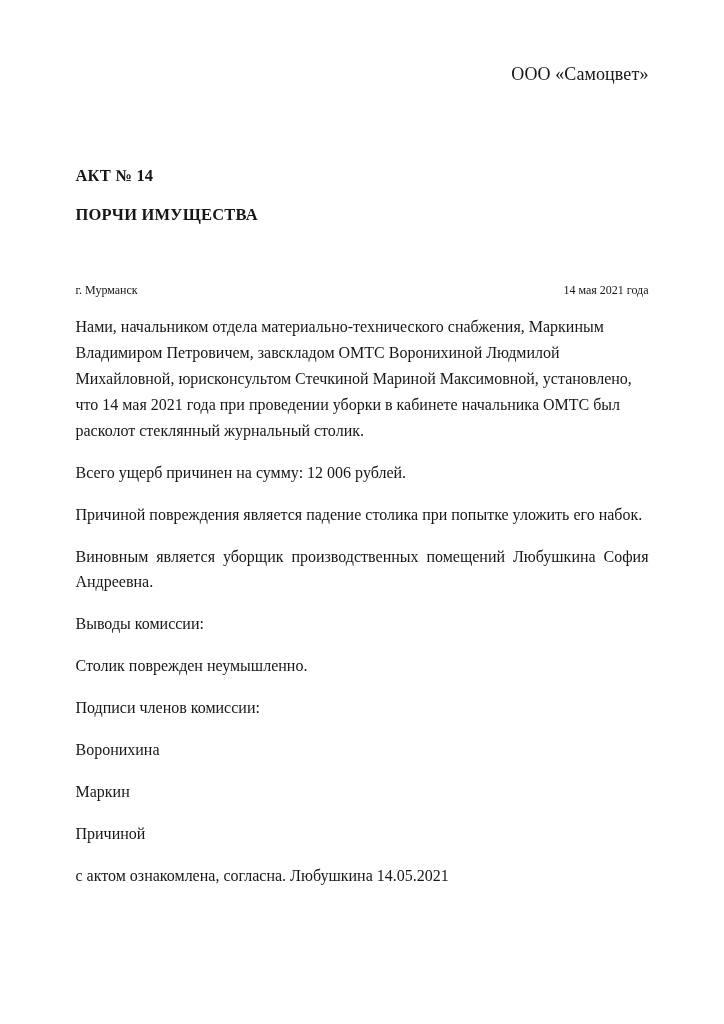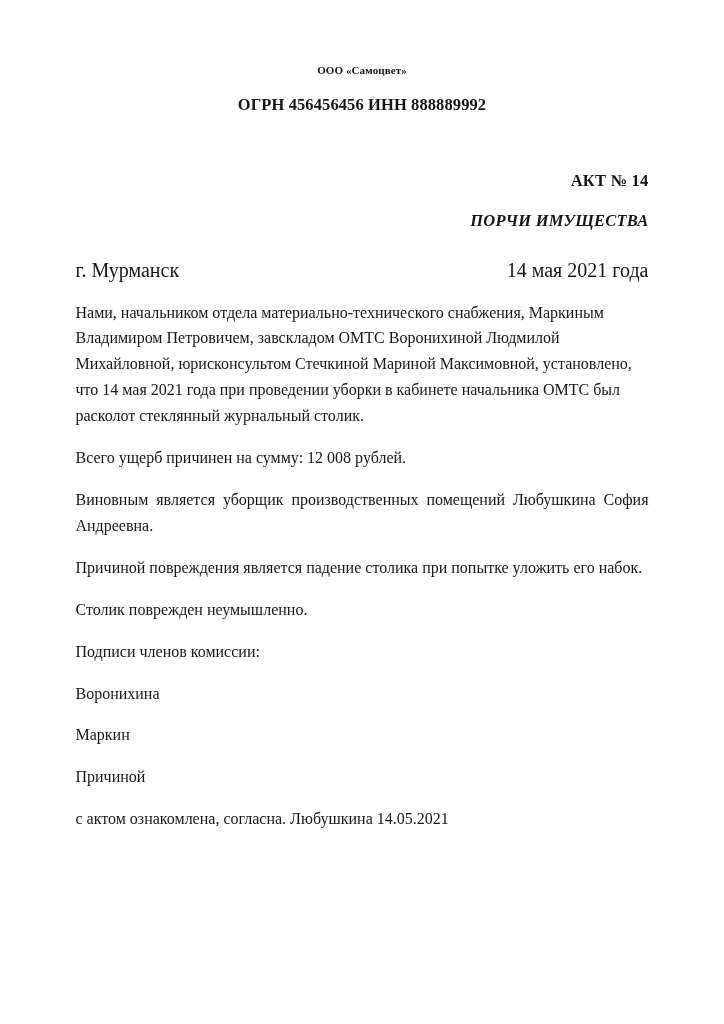--- a/index.html
+++ b/index.html
@@ -28,60 +28,60 @@
     width: 573px;
     margin: 0 auto;
   }
 
   
   .org-header {
     text-align: center;
     padding-top: 64px;
   }
   .org-name {
-    font-size: 11px;
-    font-weight: bold;
+    font-size: 18px;
+    font-weight: normal;
     letter-spacing: 0.1px;
     line-height: 1.2;
+    text-align: right;
   }
   .org-reg {
     font-size: 16.5px;
     font-weight: bold;
     letter-spacing: 0.1px;
     line-height: 1.2;
     margin-top: 18px;
   }
 
   
   .doc-title-block {
-    text-align: right;
-    margin-top: 56px;
+    text-align: left;
+    margin-top: 80px;
   }
   .doc-title {
     font-size: 16.5px;
     font-weight: bold;
     line-height: 1.2;
     letter-spacing: 0.2px;
   }
   .doc-subtitle {
     font-size: 16.5px;
     font-weight: bold;
     line-height: 1.2;
     letter-spacing: 0.2px;
     margin-top: 20px;
-    font-style: italic;
   }
 
   
   .place-date {
     display: flex;
     justify-content: space-between;
     align-items: baseline;
-    margin-top: 24px;
-    font-size: 20px;
+    margin-top: 56px;
+    font-size: 12px;
     line-height: 1.5;
     text-align: center;
   }
 
   
   .para {
     font-size: 16px;
     line-height: 1.62;
     margin-top: 15px;
     text-align: left;
@@ -94,41 +94,41 @@
   }
 </style>
 </head>
 <body>
 
 <div class="page">
   <div class="content">
 
     <div class="org-header">
       <div class="org-name">ООО «Самоцвет»</div>
-      <div class="org-reg">ОГРН 456456456 ИНН 888889992</div>
     </div>
 
     <div class="doc-title-block">
       <div class="doc-title">АКТ № 14</div>
       <div class="doc-subtitle">ПОРЧИ ИМУЩЕСТВА</div>
     </div>
 
     <div class="place-date">
       <span>г. Мурманск</span>
       <span>14 мая 2021 года</span>
     </div>
 
     <p class="para first-body">Нами, начальником отдела материально-технического снабжения, Маркиным Владимиром Петровичем, завскладом ОМТС Воронихиной Людмилой Михайловной, юрисконсультом Стечкиной Мариной Максимовной, установлено, что  14 мая 2021 года при проведении уборки в кабинете начальника ОМТС был расколот стеклянный журнальный столик.</p>
 
-    <p class="para">Всего ущерб причинен на сумму: 12 008 рублей.</p>
+    <p class="para">Всего ущерб причинен на сумму: 12 006 рублей.</p>
+
+    <p class="para justify">Причиной повреждения является падение столика при попытке уложить его набок.</p>
 
     <p class="para justify">Виновным является уборщик производственных помещений Любушкина София Андреевна.</p>
 
-    <p class="para justify">Причиной повреждения является падение столика при попытке уложить его набок.</p>
-
+    <p class="para">Выводы комиссии:</p>
 
     <p class="para">Столик поврежден неумышленно.</p>
 
 
 
     <p class="para">Подписи членов комиссии:</p>
 
     <p class="para">Воронихина</p>
 
     <p class="para">Маркин</p>

